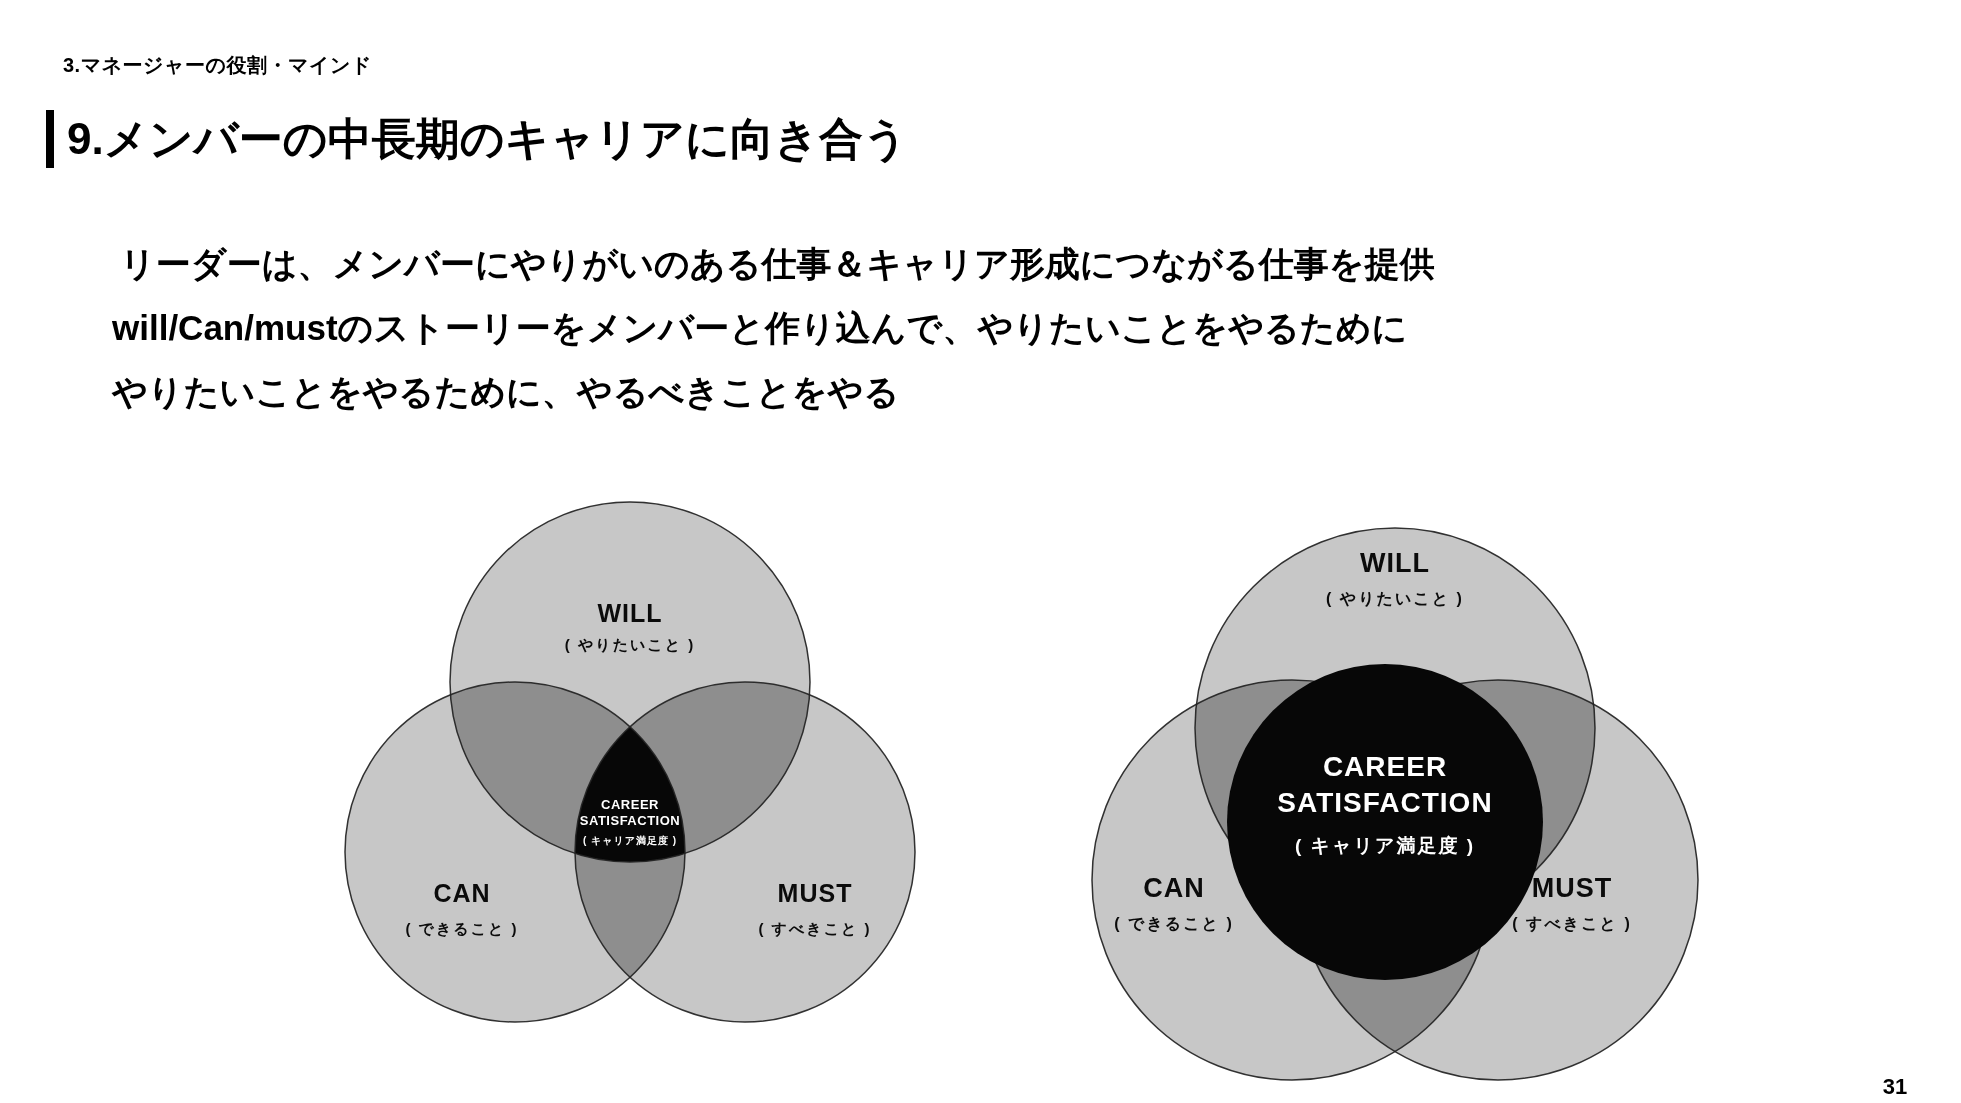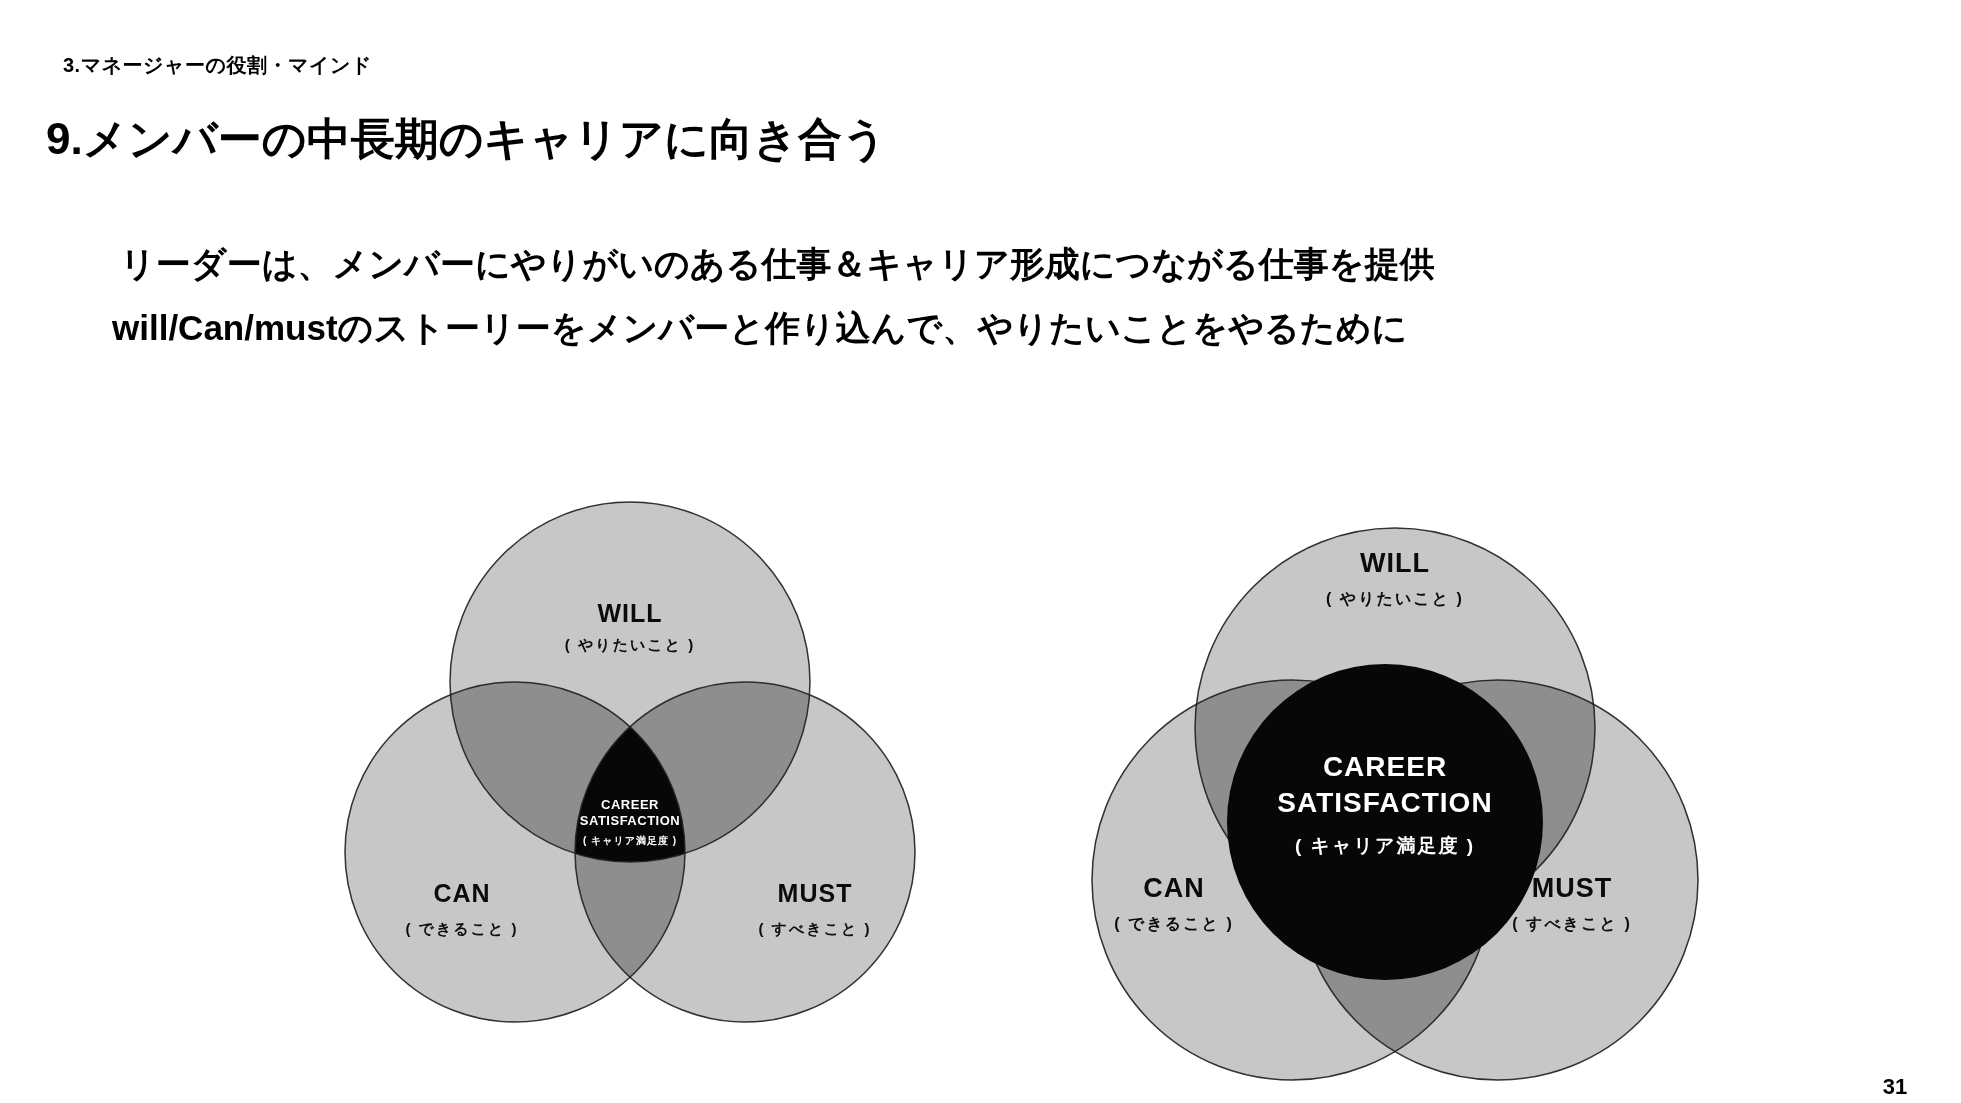--- a/index.html
+++ b/index.html
@@ -7,21 +7,21 @@
     position:relative; width:1961px; height:1103px;
     background:#ffffff; overflow:hidden;
     font-family:"Liberation Sans","DejaVu Sans",sans-serif;
     color:#000;
     margin-top:32px;
   }
   .breadcrumb {
     position:absolute; left:63px; top:20px;
     font-size:20px; font-weight:bold; letter-spacing:0.5px;
   }
-  .title-row { position:absolute; left:46px; top:78px; display:flex; align-items:stretch;flex-direction:column; }
+  .title-row { position:absolute; left:46px; top:78px; display:flex; align-items:stretch; }
   .title-bar { width:8px; background:#000; margin-right:13px; }
   .page-title {
     margin:0; font-size:44px; font-weight:bold; line-height:58px; letter-spacing:0px;
   }
   .body-text { position:absolute; left:112px; top:200px; }
   .body-text p {
     margin:0; font-size:35px; font-weight:bold; line-height:64px; letter-spacing:0px;
     white-space:nowrap;
   }
   .body-text p.indent { padding-left:8px; }
@@ -52,20 +52,21 @@
   <div class="breadcrumb">3.マネージャーの役割・マインド</div>
 
   <div class="title-row">
     <div class="title-bar"></div>
     <h1 class="page-title">9.メンバーの中長期のキャリアに向き合う</h1>
   </div>
 
   <div class="body-text">
     <p class="indent">リーダーは、メンバーにやりがいのある仕事＆キャリア形成につながる仕事を提供</p>
     <p>will/Can/mustのストーリーをメンバーと作り込んで、やりたいことをやるために</p>
+    <p>やりたいことをやるために、やるべきことをやる</p>
   </div>
 
   <svg class="venn venn-left" width="660" height="570" viewBox="0 0 660 570">
     <defs>
       <clipPath id="clipL-will">
           <circle cx="330" cy="195" r="180"></circle>
         </clipPath>
       <clipPath id="clipL-can">
           <circle cx="215" cy="365" r="170"></circle>
         </clipPath>

